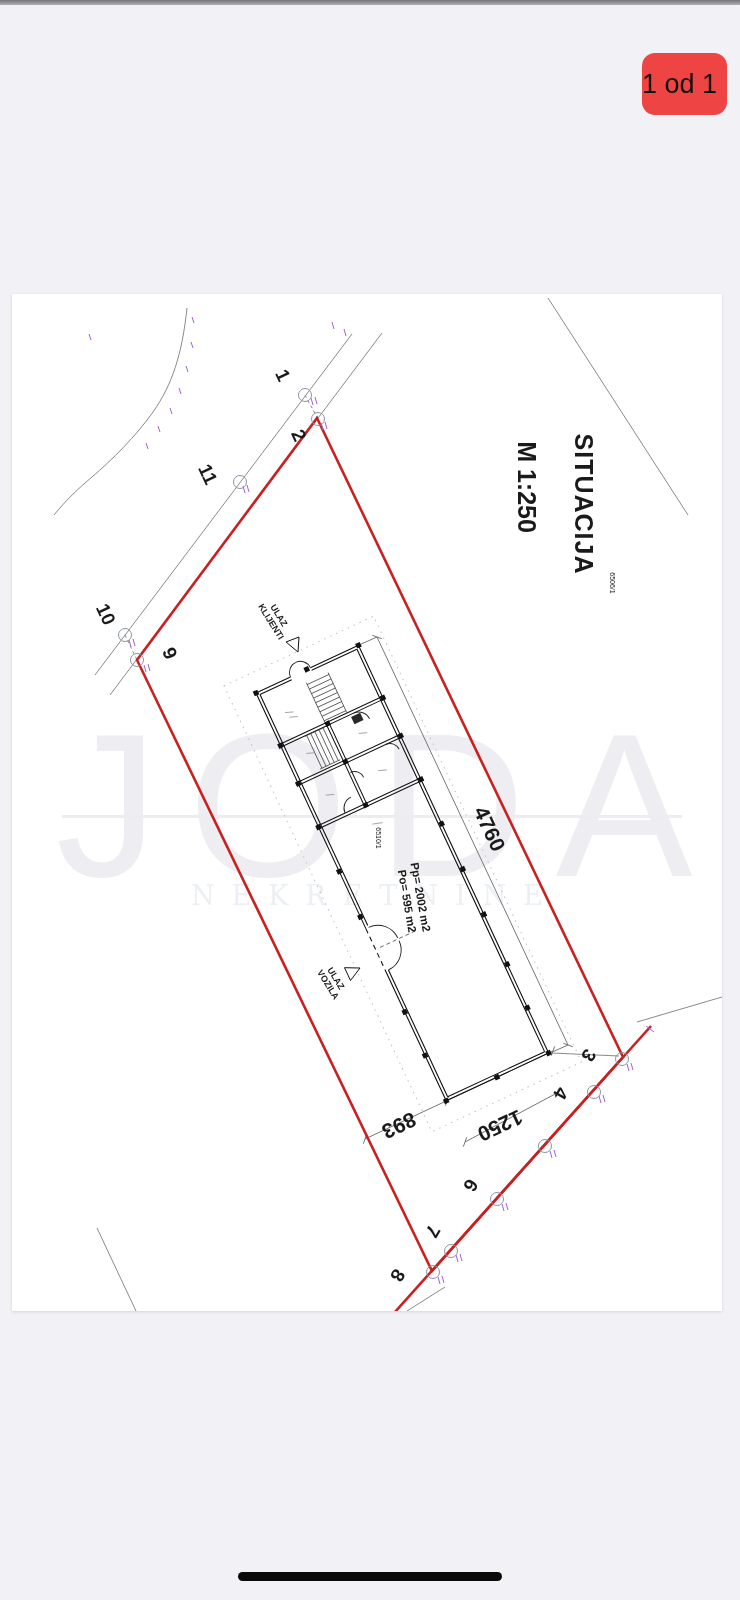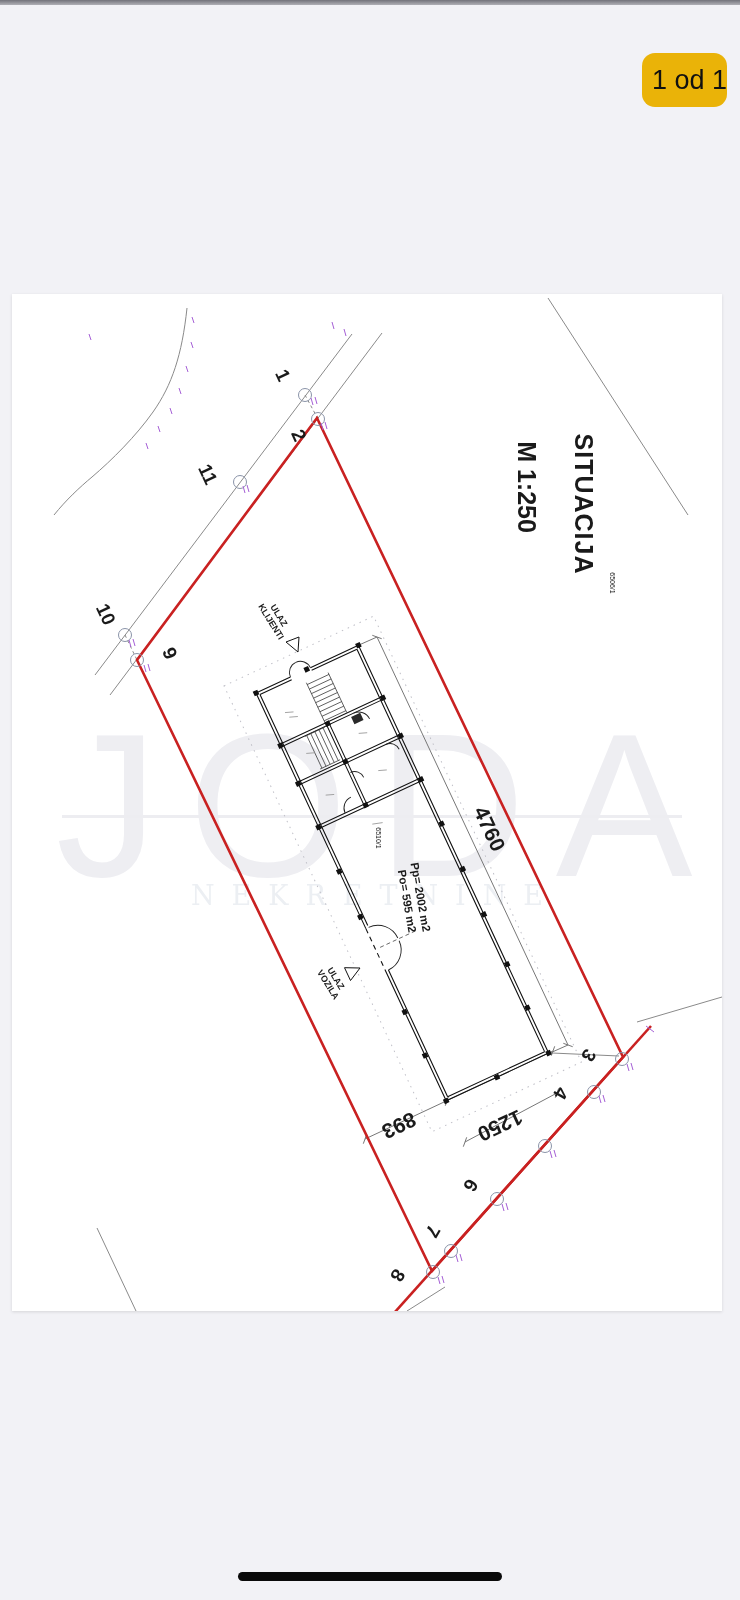--- a/index.html
+++ b/index.html
@@ -2,22 +2,22 @@
 <html><head>
 <meta charset="utf-8">
 <style>
   html,body{margin:0;padding:0;}
   body{
     width:740px;height:1600px;position:relative;overflow:hidden;
     background:#f2f2f6;font-family:"Liberation Sans",sans-serif;
   }
   .status-strip{position:absolute;left:0;top:0;width:740px;height:5px;
     background:linear-gradient(180deg,#73737a,#b0b0b6);}
-  .page-badge{position:absolute;left:642px;top:53px;width:85px;height:54px;
-    background:#eab308;border-radius:13px;display:flex;align-items:center;justify-content:flex-end;
+  .page-badge{position:absolute;left:642px;top:53px;width:85px;height:62px;
+    background:#ef4444;border-radius:13px;display:flex;align-items:center;justify-content:flex-start;
     font-size:27px;color:#111;}
   .doc-page{position:absolute;left:12px;top:294px;width:710px;height:1017px;background:#ffffff;
     box-shadow:0 1px 3px rgba(0,0,0,0.12);}
   .wm-word{position:absolute;left:12px;top:408px;width:710px;text-align:center;
     font-family:Liberation Sans, sans-serif;font-size:205px;line-height:1;letter-spacing:30px;
     padding-left:20px;box-sizing:border-box;color:#eeeef2;}
   .wm-strike{position:absolute;left:50px;top:521px;width:620px;height:3px;background:#ededf1;}
   .wm-sub{position:absolute;left:0;top:586px;width:710px;text-align:center;
     font-family:"DejaVu Serif",serif;font-size:27px;letter-spacing:17px;padding-left:17px;
     box-sizing:border-box;color:#eceff3;}

